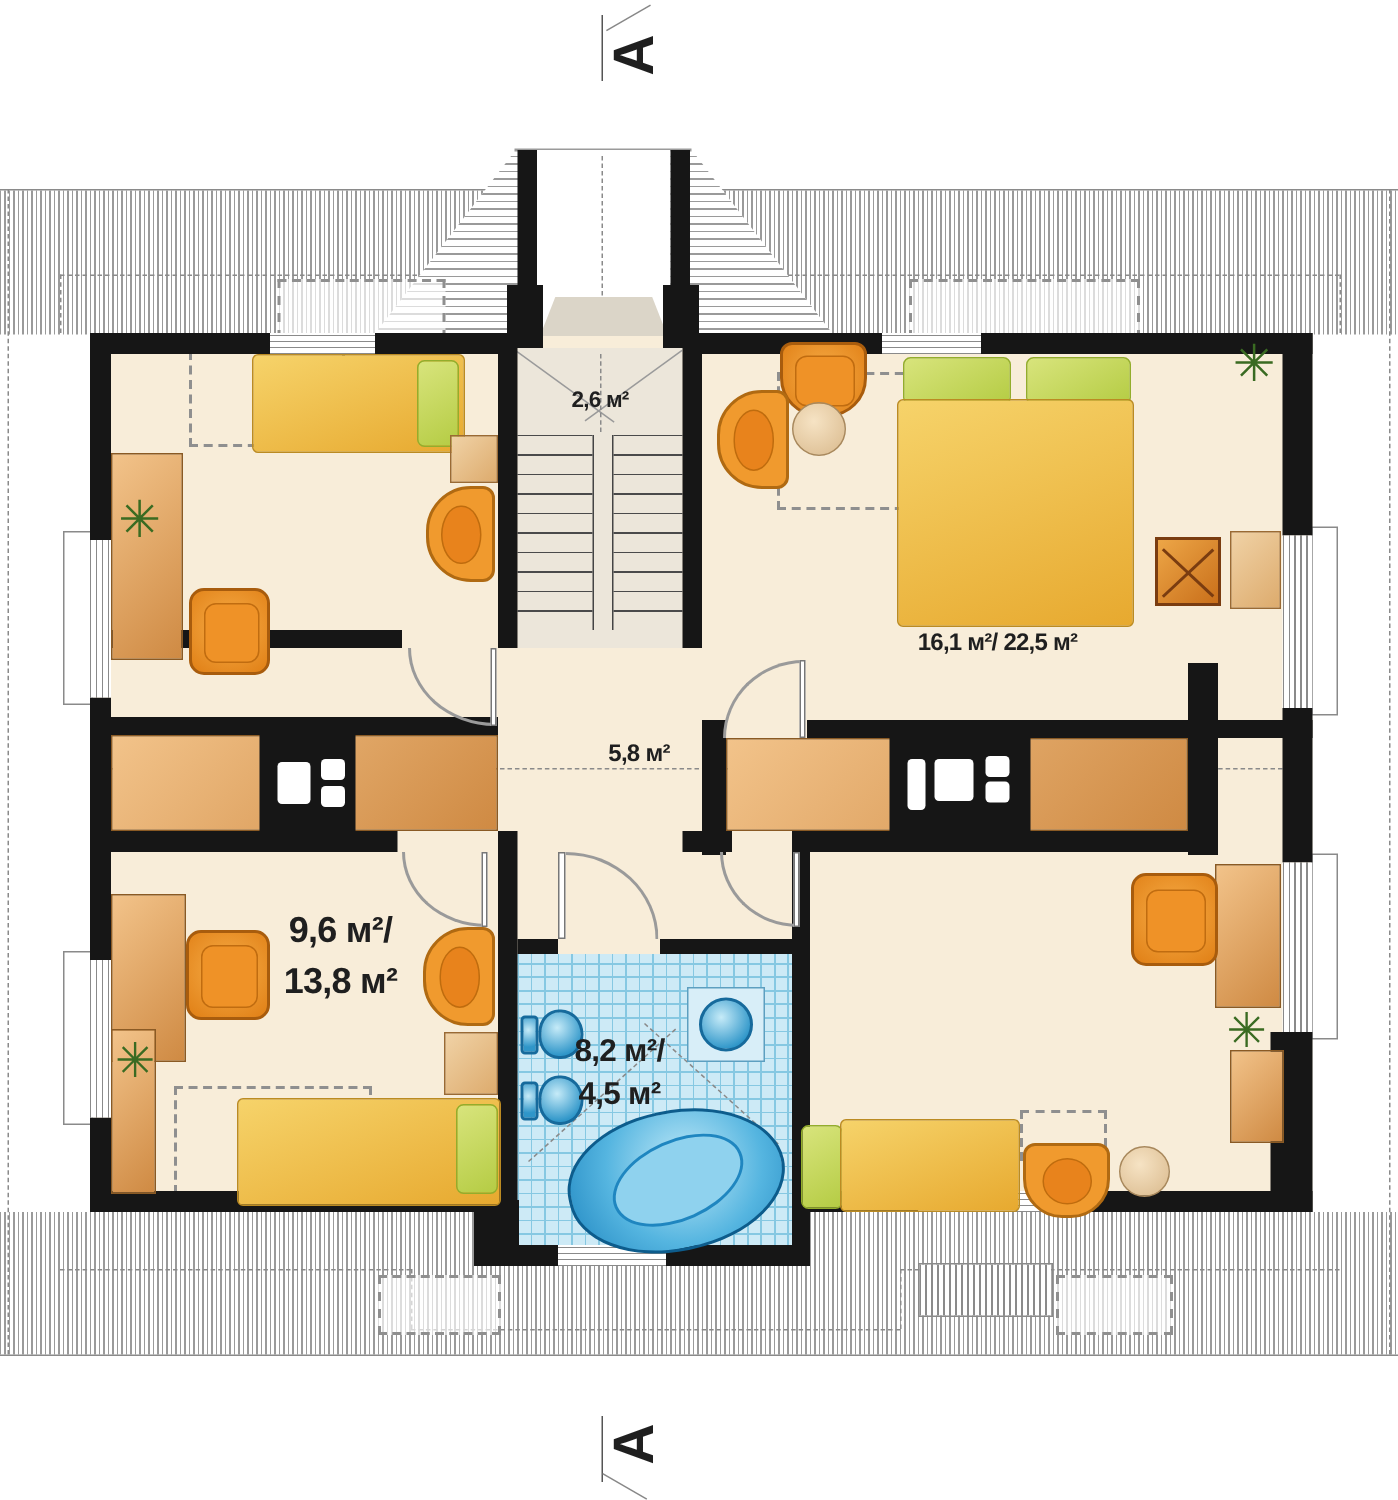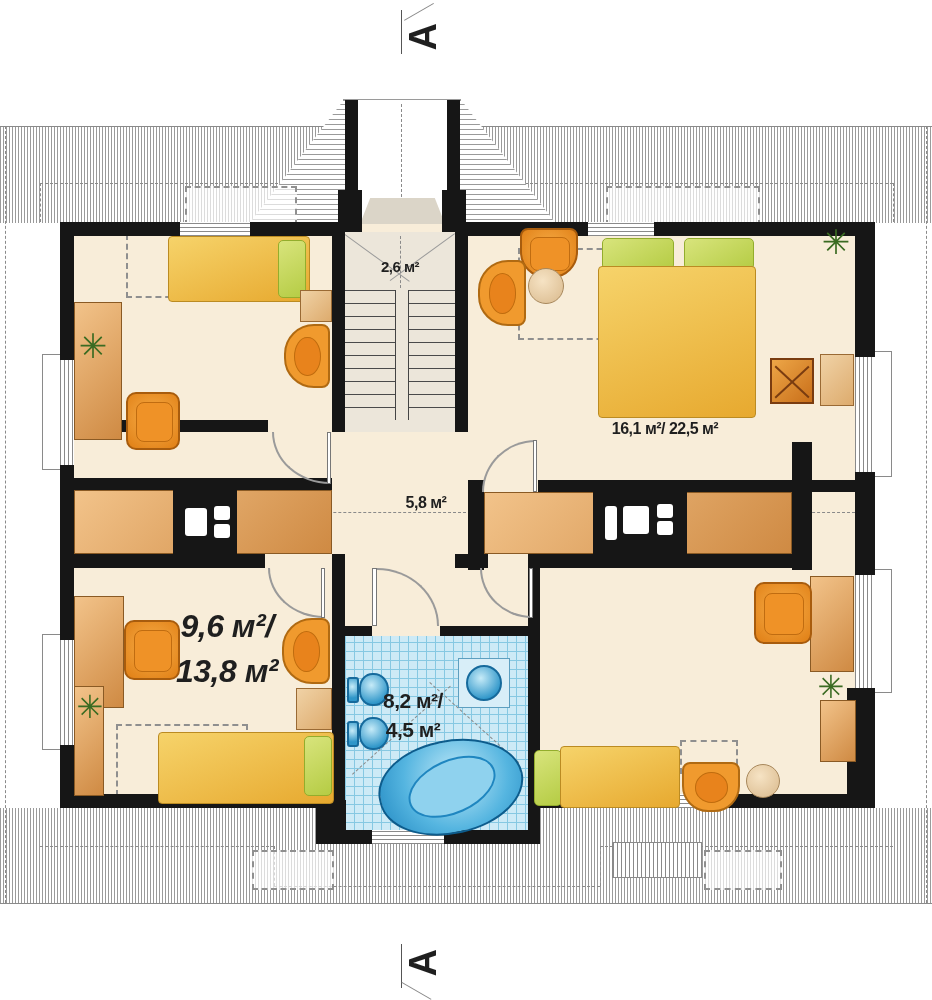--- a/index.html
+++ b/index.html
@@ -246,21 +246,21 @@
   <div class="abs wd z6" style="left:820px;top:700px;width:36px;height:62px;"></div>
   <div class="abs dashbox z3" style="left:680px;top:740px;width:58px;height:34px;"></div>
   <div class="abs pil z6" style="left:534px;top:750px;width:28px;height:56px;"></div>
   <div class="abs bed z6" style="left:560px;top:746px;width:120px;height:62px;"></div>
   <div class="abs arm z6" style="left:682px;top:762px;width:58px;height:50px;border-radius:8px 8px 26px 26px;"></div>
   <div class="abs rtab z6" style="left:746px;top:764px;width:32px;height:32px;"></div>
 
   <div class="abs lbl z9" style="left:343px;top:256px;width:114px;font-size:15px;">2,6 м²</div>
   <div class="abs lbl z9" style="left:545px;top:418px;width:240px;font-size:16px;">16,1 м²/ 22,5 м²</div>
   <div class="abs lbl z9" style="left:376px;top:476px;width:100px;font-size:16px;margin-top:16px;">5,8 м²</div>
-  <div class="abs lbl z9" style="left:156px;top:604px;width:142px;font-size:32px;font-style:italic;">
+  <div class="abs lbl z9" style="left:156px;top:604px;width:142px;font-size:24px;">
     <span>9,6 м²/</span><br>
     <span>13,8 м²</span>
   </div>
   <div class="abs lbl z9" style="left:352px;top:686px;width:122px;font-size:21px;">
     <span>8,2 м²/</span><br>
     <span>4,5 м²</span>
   </div>
 
   <div class="abs z9" style="left:401px;top:10px;width:1px;height:44px;background:#555;"></div>
   <div class="abs z9" style="left:404px;top:20px;width:34px;height:1px;background:#888;transform:rotate(-30deg);transform-origin:0 0;"></div>

